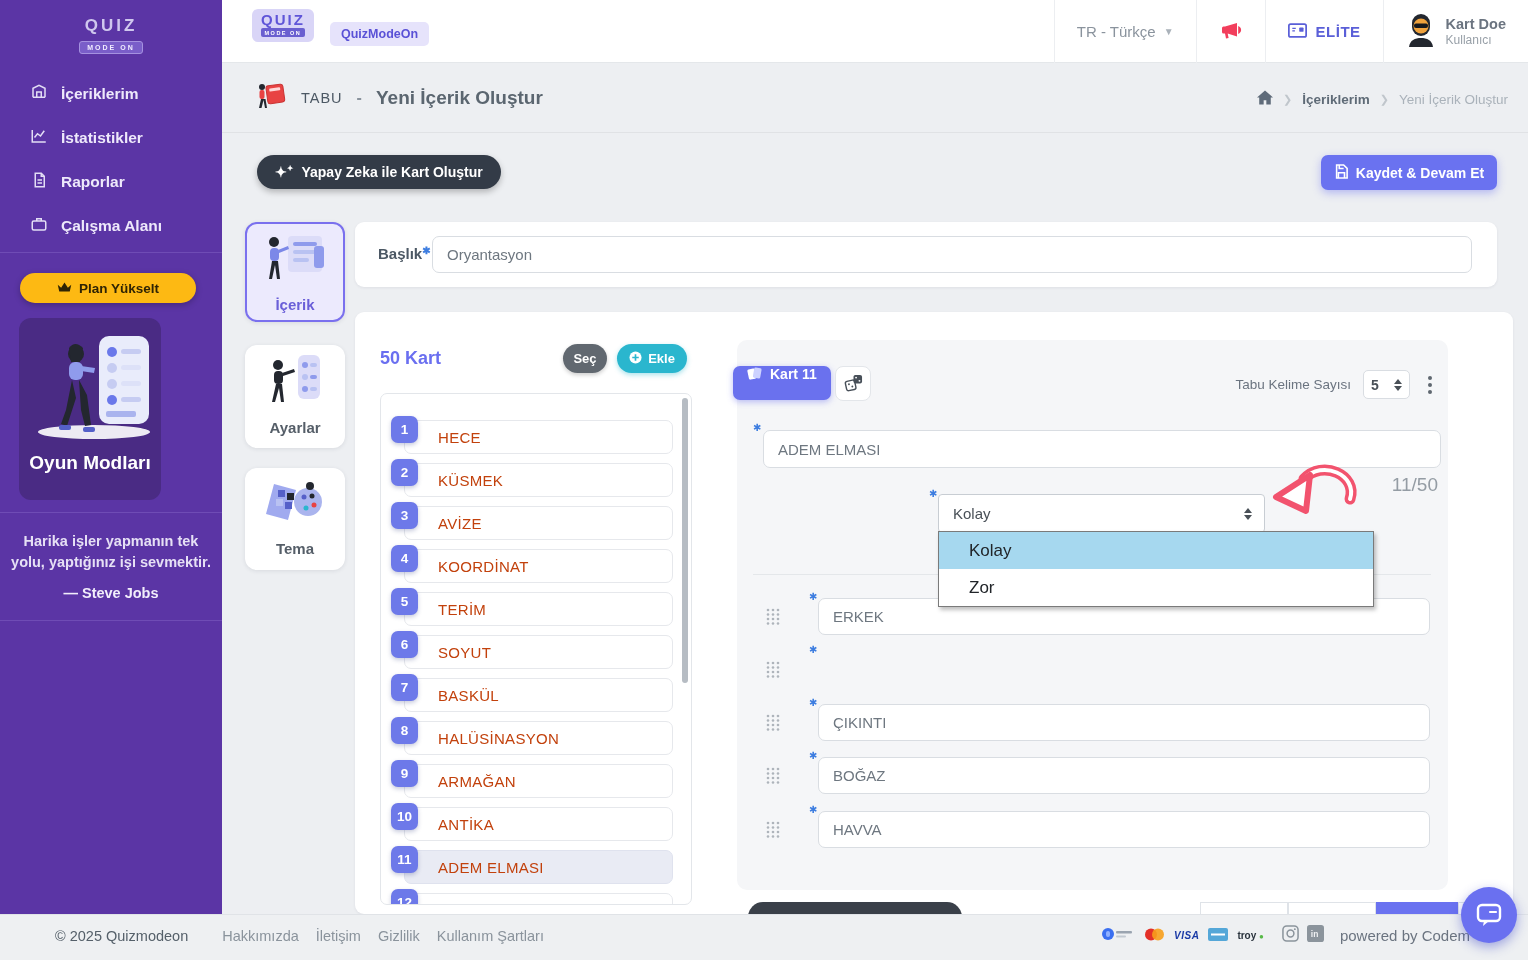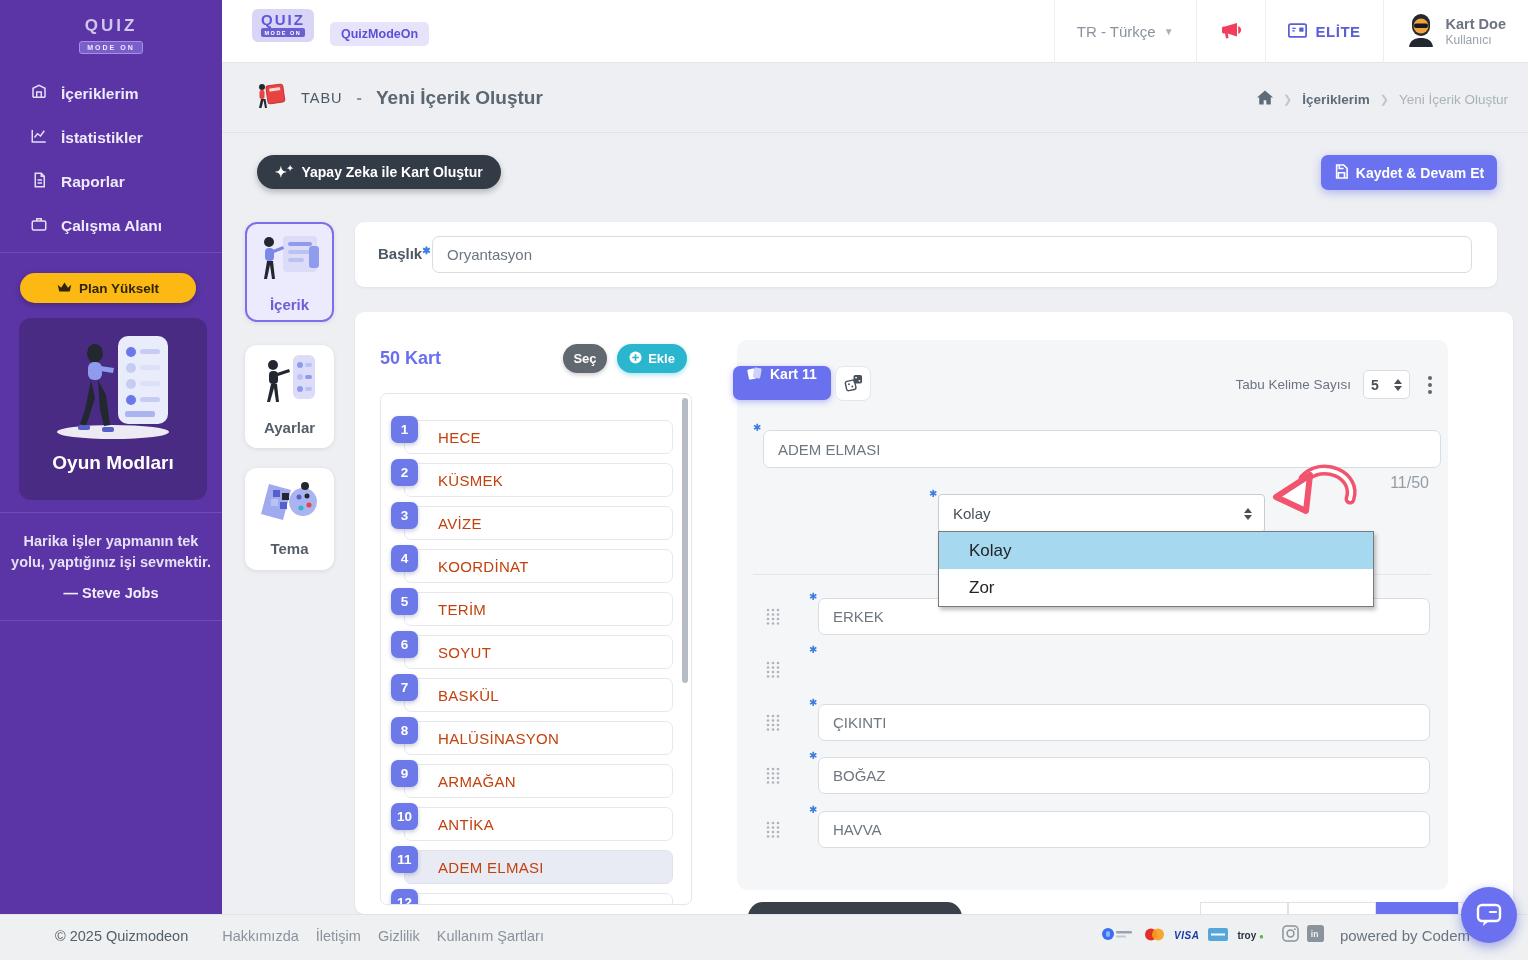--- a/index.html
+++ b/index.html
@@ -14,21 +14,21 @@
   .sb-logo .m{display:inline-block;margin-top:1px;font-size:7px;font-weight:bold;letter-spacing:2px;
               background:#7a5ec9;color:#f1ecff;border:1px solid #a591e0;border-radius:3px;padding:2px 7px;}
   .sb-menu{position:absolute;left:0;top:72px;width:100%;}
   .sb-item{display:flex;align-items:center;gap:13px;padding:11px 0 11px 30px;cursor:pointer;
            font-size:15.5px;font-weight:bold;color:#eee9fb;}
   .sb-item svg{flex:0 0 auto;}
   .sb-div{position:absolute;left:0;width:222px;height:0;border-top:1px solid #6f4cb5;}
   .upgrade{position:absolute;left:20px;top:273px;width:176px;height:30px;border-radius:15px;
            background:#fdb913;color:#2f2404;font-weight:bold;font-size:13.5px;display:flex;
            align-items:center;justify-content:center;gap:7px;cursor:pointer;box-shadow:0 2px 6px rgba(0,0,0,.25);}
-  .gm-card{position:absolute;left:19px;top:318px;width:188px;height:182px;background:#4a2b84;
+  .gm-card{position:absolute;left:19px;top:318px;width:142px;height:182px;background:#4a2b84;
            border-radius:12px;text-align:center;cursor:pointer;}
   .gm-card .ill{margin-top:10px;}
   .gm-label{margin-top:2px;font-size:19px;font-weight:bold;color:#fff;}
   .quote{position:absolute;left:0;top:512px;width:222px;border-top:1px solid #6f4cb5;border-bottom:1px solid #6f4cb5;
          padding:18px 10px 16px;text-align:center;color:#e6e0f5;font-size:14.5px;font-weight:bold;line-height:1.45;}
   .quote .auth{margin-top:10px;font-weight:bold;color:#f2eefb;}
   
   .topbar{position:absolute;left:222px;top:0;width:1306px;height:63px;background:#fff;
           border-bottom:1px solid #e4e7ea;}
   .tb-logo{position:absolute;left:30px;top:9px;background:#d9d5f7;border-radius:6px;padding:3px 9px 5px;text-align:center;}
@@ -57,21 +57,21 @@
   .crumb-b{color:#aab2ba;}
   
   .ai-btn{position:absolute;left:257px;top:155px;height:34px;padding:0 18px;border-radius:17px;
           background:#333b47;color:#fff;font-weight:bold;font-size:14px;display:flex;align-items:center;gap:8px;
           cursor:pointer;box-shadow:0 3px 6px rgba(0,0,0,.25);border:none;font-family:inherit;}
   .save-btn{position:absolute;left:1321px;top:155px;width:176px;height:35px;border-radius:7px;
           background:#6a72f0;color:#fff;font-weight:bold;font-size:14px;display:flex;align-items:center;
           justify-content:center;gap:8px;cursor:pointer;border:none;font-family:inherit;
           box-shadow:0 3px 8px rgba(106,114,240,.45);}
   
-  .vtab{position:absolute;left:245px;width:89px;background:#fff;border-radius:12px;text-align:center;
+  .vtab{position:absolute;left:245px;width:100px;background:#fff;border-radius:12px;text-align:center;
         box-shadow:0 1px 4px rgba(30,35,60,.10);cursor:pointer;padding-top:8px;}
   .vtab .lbl{font-size:15px;font-weight:bold;color:#555e68;padding:8px 0 12px;}
   .vtab.sel{background:#eceafd;border:2px solid #7a70ee;}
   .vtab.sel .lbl{color:#6a5fd8;}
   
   .title-card{position:absolute;left:355px;top:222px;width:1142px;height:65px;background:#fff;border-radius:9px;
               box-shadow:0 1px 3px rgba(30,35,60,.07);}
   .title-card .lab{position:absolute;left:23px;top:23px;font-size:15px;font-weight:bold;color:#4c5864;}
   .ast{color:#3d7de0;font-size:10px;vertical-align:top;}
   .fld{background:#fff;border:1px solid #d9dde2;border-radius:7px;color:#6e7780;font-size:15px;
@@ -111,21 +111,21 @@
            align-items:center;justify-content:space-between;padding:0 7px;cursor:pointer;}
   .stepper .val{font-size:14px;color:#495057;font-weight:bold;}
   .arrows{display:flex;flex-direction:column;gap:2px;}
   .arrows i{display:block;width:0;height:0;border-left:4px solid transparent;border-right:4px solid transparent;}
   .arrows .up{border-bottom:5px solid #495057;}
   .arrows .dn{border-top:5px solid #495057;}
   .kebab{display:flex;flex-direction:column;gap:3px;padding:4px 6px;cursor:pointer;}
   .kebab i{width:4px;height:4px;border-radius:50%;background:#5f6770;}
   .main-ast{position:absolute;left:16px;top:82px;}
   .main-input{position:absolute;left:26px;top:90px;width:678px;height:38px;}
-  .counter{position:absolute;right:19px;top:134px;font-size:16px;color:#949ca4;margin-left:40px;}
+  .counter{position:absolute;right:10px;top:134px;font-size:19px;color:#949ca4;margin-left:40px;}
   .sel-ast{position:absolute;left:192px;top:148px;}
   .fake-select{position:absolute;left:201px;top:154px;width:327px;height:39px;background:#fff;
                border:1px solid #c8cdd3;border-radius:4px;display:flex;align-items:center;
                justify-content:space-between;padding:0 12px 0 14px;cursor:pointer;font-size:15px;color:#495057;}
   .ed-div{position:absolute;left:16px;top:234px;width:678px;border-top:1px solid #e4e7ea;}
   .wrow{position:absolute;left:0;width:100%;height:37px;}
   .wrow .handle{position:absolute;left:29px;top:10px;cursor:grab;}
   .wrow .ast{position:absolute;left:72px;top:-7px;}
   .wrow input{position:absolute;left:81px;top:0;width:612px;height:37px;}
   

